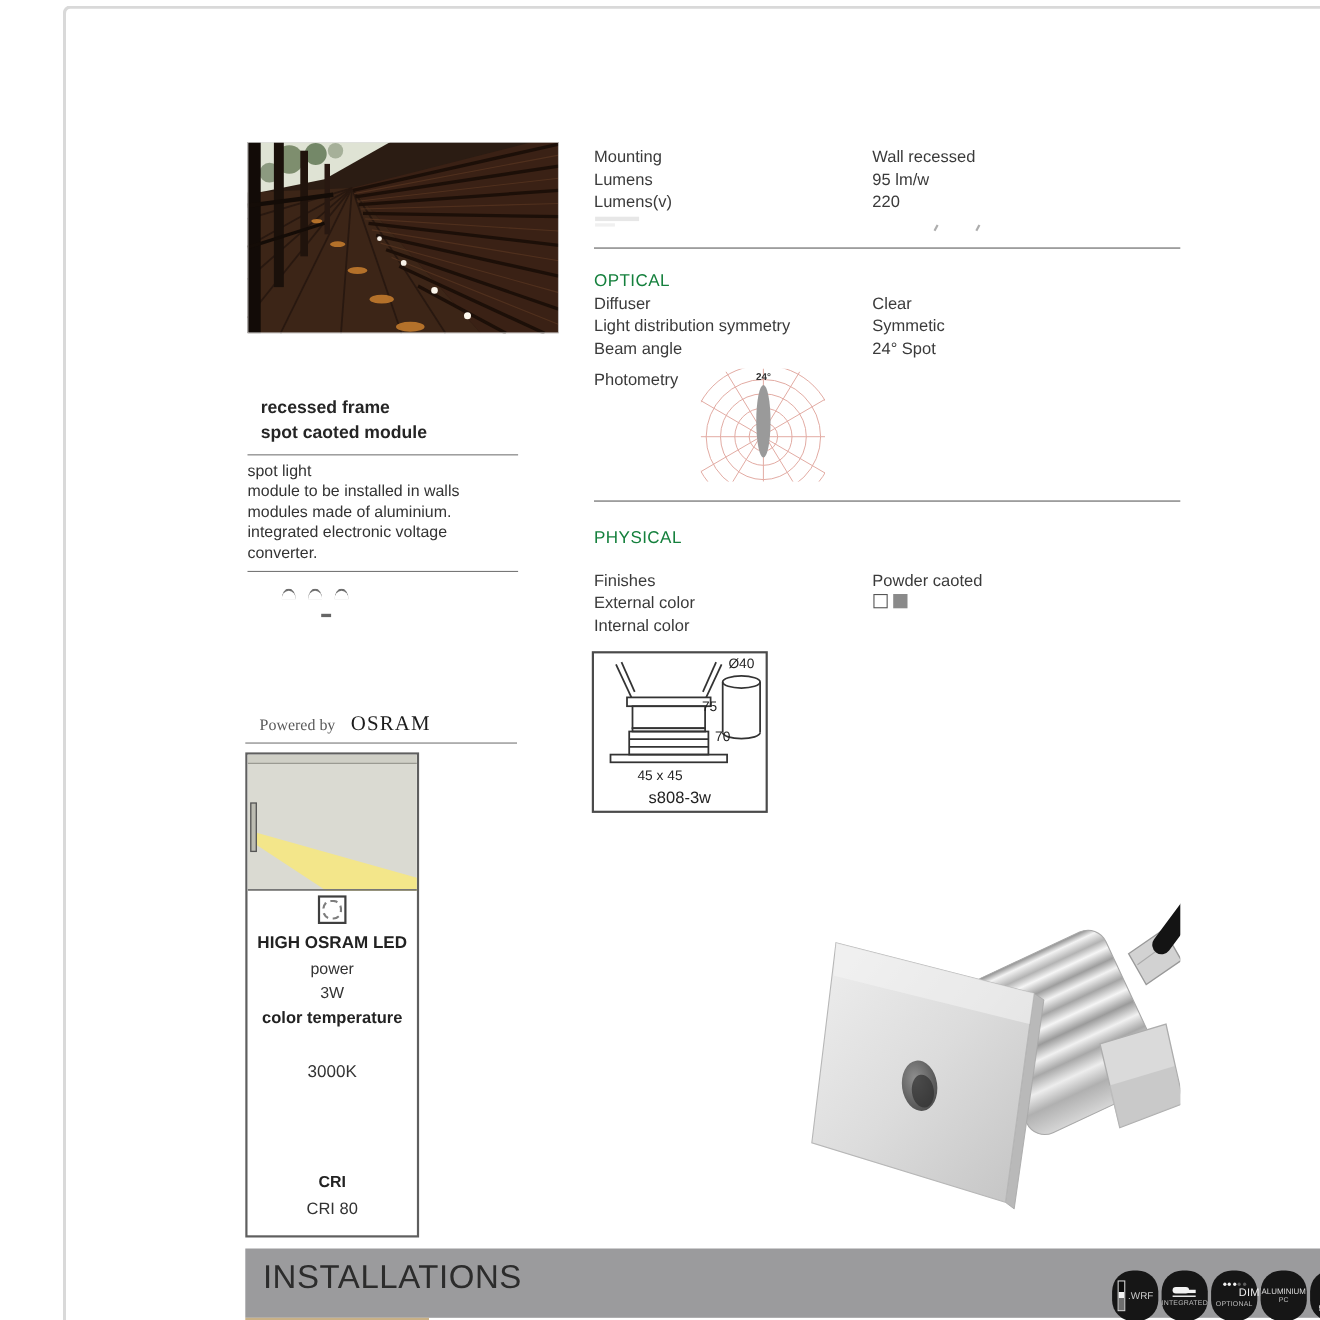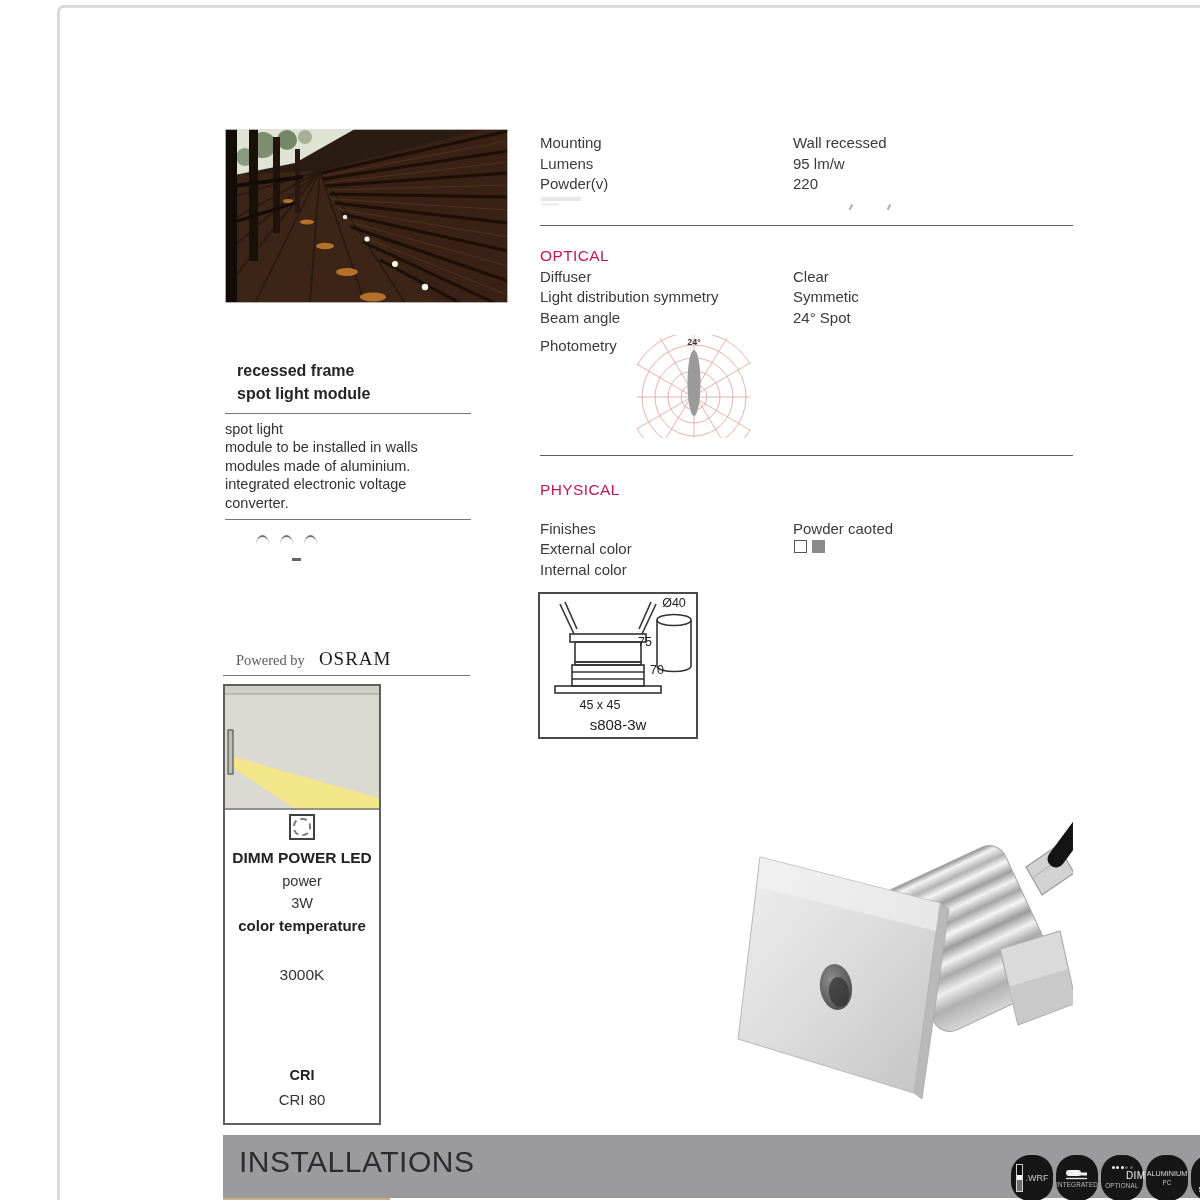--- a/index.html
+++ b/index.html
@@ -13,21 +13,21 @@
   
   .sheet{
     position:absolute;left:57px;top:5px;width:1143px;height:1195px;
     background:#fff;
     border-left:3px solid #d9d9d9;border-top:3px solid #d9d9d9;
     border-top-left-radius:7px;
   }
   
   .spec-row{position:absolute;left:480px;width:535px;height:20px;font-size:15px;color:#3a3a3a;}
   .spec-row .val{position:absolute;left:253px;top:0;}
-  .sec-heading{position:absolute;left:480px;font-size:15.5px;color:#be185d;letter-spacing:.4px;}
+  .sec-heading{position:absolute;left:480px;font-size:15.5px;color:#15803d;letter-spacing:.4px;}
   .rule{position:absolute;border:none;border-top:1.6px solid #777;margin:0;}
   .rule-dark{border-top-color:#5e5e5e;}
   
   .prod-title{position:absolute;left:165px;top:351px;font-family:Liberation Sans, sans-serif;
     font-weight:bold;font-size:16px;line-height:23px;color:#252525;margin-left:12px;}
   .prod-desc{position:absolute;left:165px;top:412px;font-size:14.5px;line-height:18.4px;color:#333;}
   .powered{position:absolute;left:176px;top:640px;font-family:"Liberation Serif", serif;color:#5a5a5a;font-size:14.5px;}
   .powered .brand{font-size:19px;color:#1c1c1c;margin-left:14px;letter-spacing:1px;}
   
   .led-panel{position:absolute;left:163px;top:676px;width:158px;height:441px;
@@ -136,21 +136,21 @@
 
   <div class="spec-row" style="top:126px">
     <span>Mounting</span>
     <span class="val">Wall recessed</span>
   </div>
   <div class="spec-row" style="top:147px">
     <span>Lumens</span>
     <span class="val">95 lm/w</span>
   </div>
   <div class="spec-row" style="top:167px">
-    <span>Powder(v)</span>
+    <span>Lumens(v)</span>
     <span class="val">220</span>
   </div>
 
   <div class="remnant-bar" style="left:481px;top:189px;width:40px;height:4px"></div>
   <div class="remnant-bar" style="left:481px;top:195px;width:18px;height:3px;background:#f0f0f0"></div>
   <span class="remnant-tick" style="left:790px;top:196px"></span>
   <span class="remnant-tick" style="left:828px;top:196px"></span>
 
   <hr class="rule rule-dark" style="left:480px;top:217px;width:533px">
 
@@ -234,21 +234,21 @@
         <text x="60" y="115" font-size="12.5" text-anchor="middle">45 x 45</text>
         <text x="134" y="13" font-size="12.5" text-anchor="middle">Ø40</text>
         <text x="112" y="52" font-size="12.5" text-anchor="end">75</text>
         <text x="78" y="136" font-size="15" text-anchor="middle">s808-3w</text>
       </g>
     </svg>
   </div>
 
   <div class="prod-title">
     <div>recessed frame</div>
-    <div>spot light module</div>
+    <div>spot caoted module</div>
   </div>
   <hr class="rule" style="left:165px;top:405px;width:246px">
   <div class="prod-desc">
     <div>spot light</div>
     <div>module to be installed in walls</div>
     <div>modules made of aluminium.</div>
     <div>integrated electronic voltage</div>
     <div>converter.</div>
   </div>
   <hr class="rule" style="left:165px;top:511px;width:246px">
@@ -268,21 +268,21 @@
       <rect x="0" y="0" width="154" height="8" fill="#cfcfc6"></rect>
       <rect x="0" y="8" width="154" height="116" fill="#dadad2"></rect>
       <line x1="0" y1="8" x2="154" y2="8" stroke="#9a9a92" stroke-width="1"></line>
       <polygon points="5,70 154,112 154,124 72,124 5,80" fill="#f3e68a"></polygon>
       <rect x="3" y="44" width="5" height="44" fill="#bcbcb2" stroke="#555" stroke-width="1.2"></rect>
       <line x1="0" y1="123" x2="154" y2="123" stroke="#777" stroke-width="1.5"></line>
     </svg>
     <div class="led-icon">
         <div class="inner"></div>
       </div>
-    <div class="ctext" style="top:163px;font-size:15.5px;font-weight:bold;color:#222">DIMM POWER LED</div>
+    <div class="ctext" style="top:163px;font-size:15.5px;font-weight:bold;color:#222">HIGH OSRAM LED</div>
     <div class="ctext" style="top:187px;font-size:14.5px">power</div>
     <div class="ctext" style="top:209px;font-size:14.5px">3W</div>
     <div class="ctext" style="top:231px;font-size:15px;font-weight:bold;color:#222">color temperature</div>
     <div class="ctext" style="top:280px;font-size:15.5px">3000K</div>
     <div class="ctext" style="top:381px;font-size:14.5px;font-weight:bold;color:#222">CRI</div>
     <div class="ctext" style="top:405px;font-size:15px">CRI 80</div>
   </div>
 
   <svg class="abs" style="left:648px;top:783px" width="365" height="338" viewBox="0 0 365 338">
     <defs>

